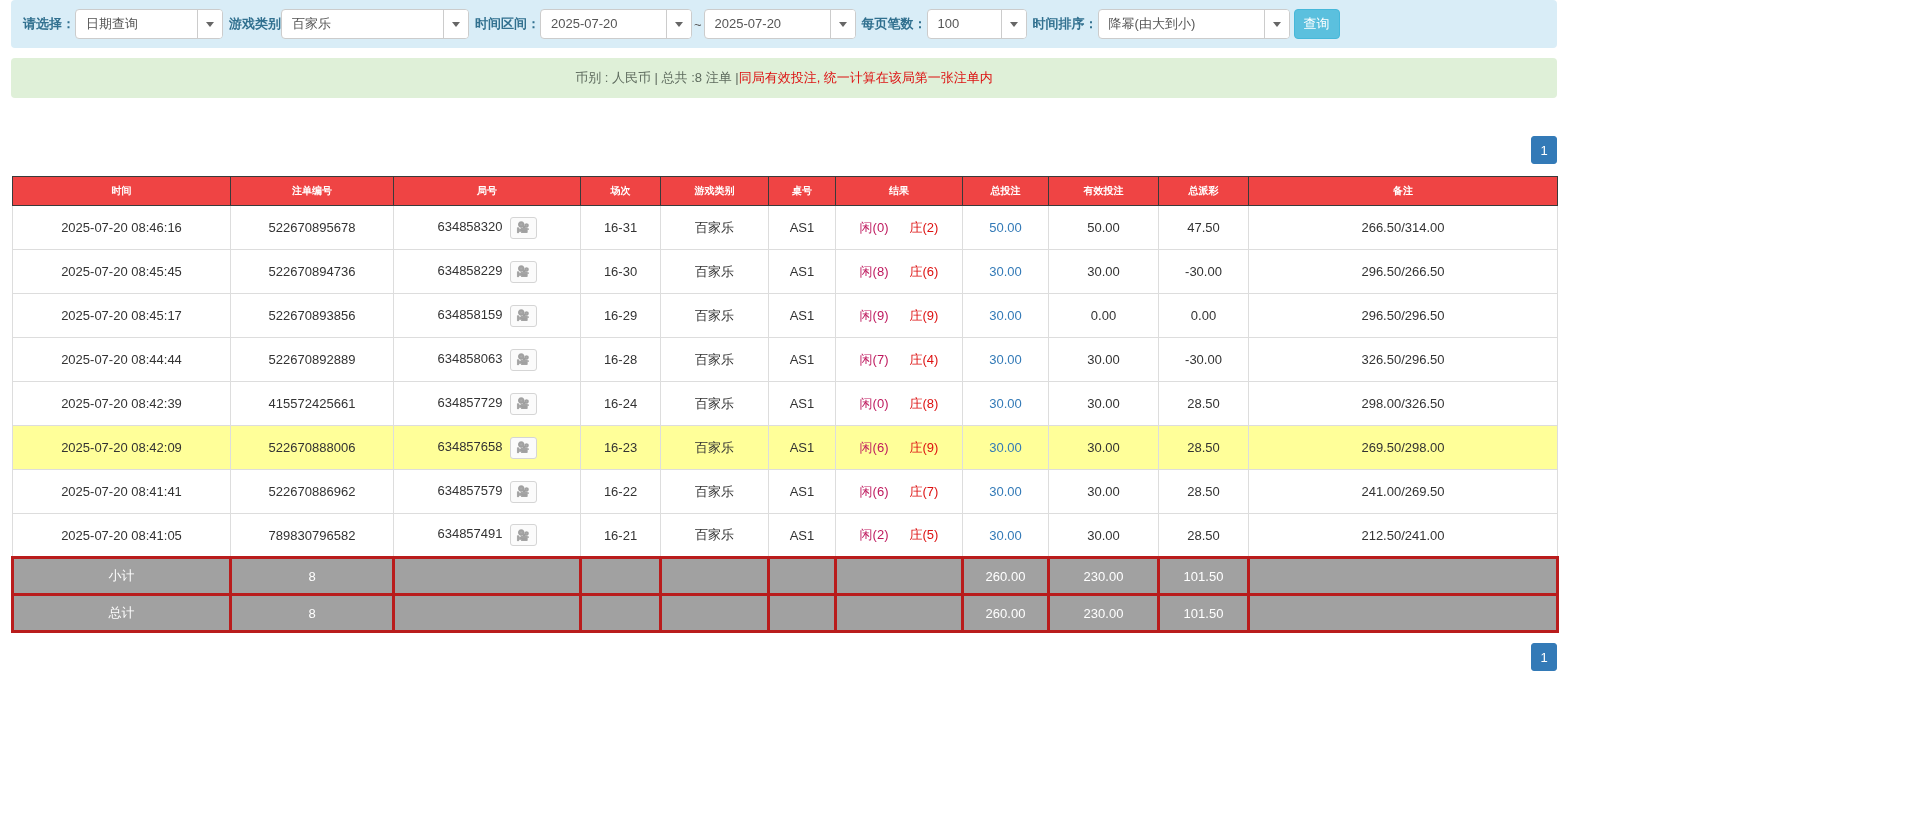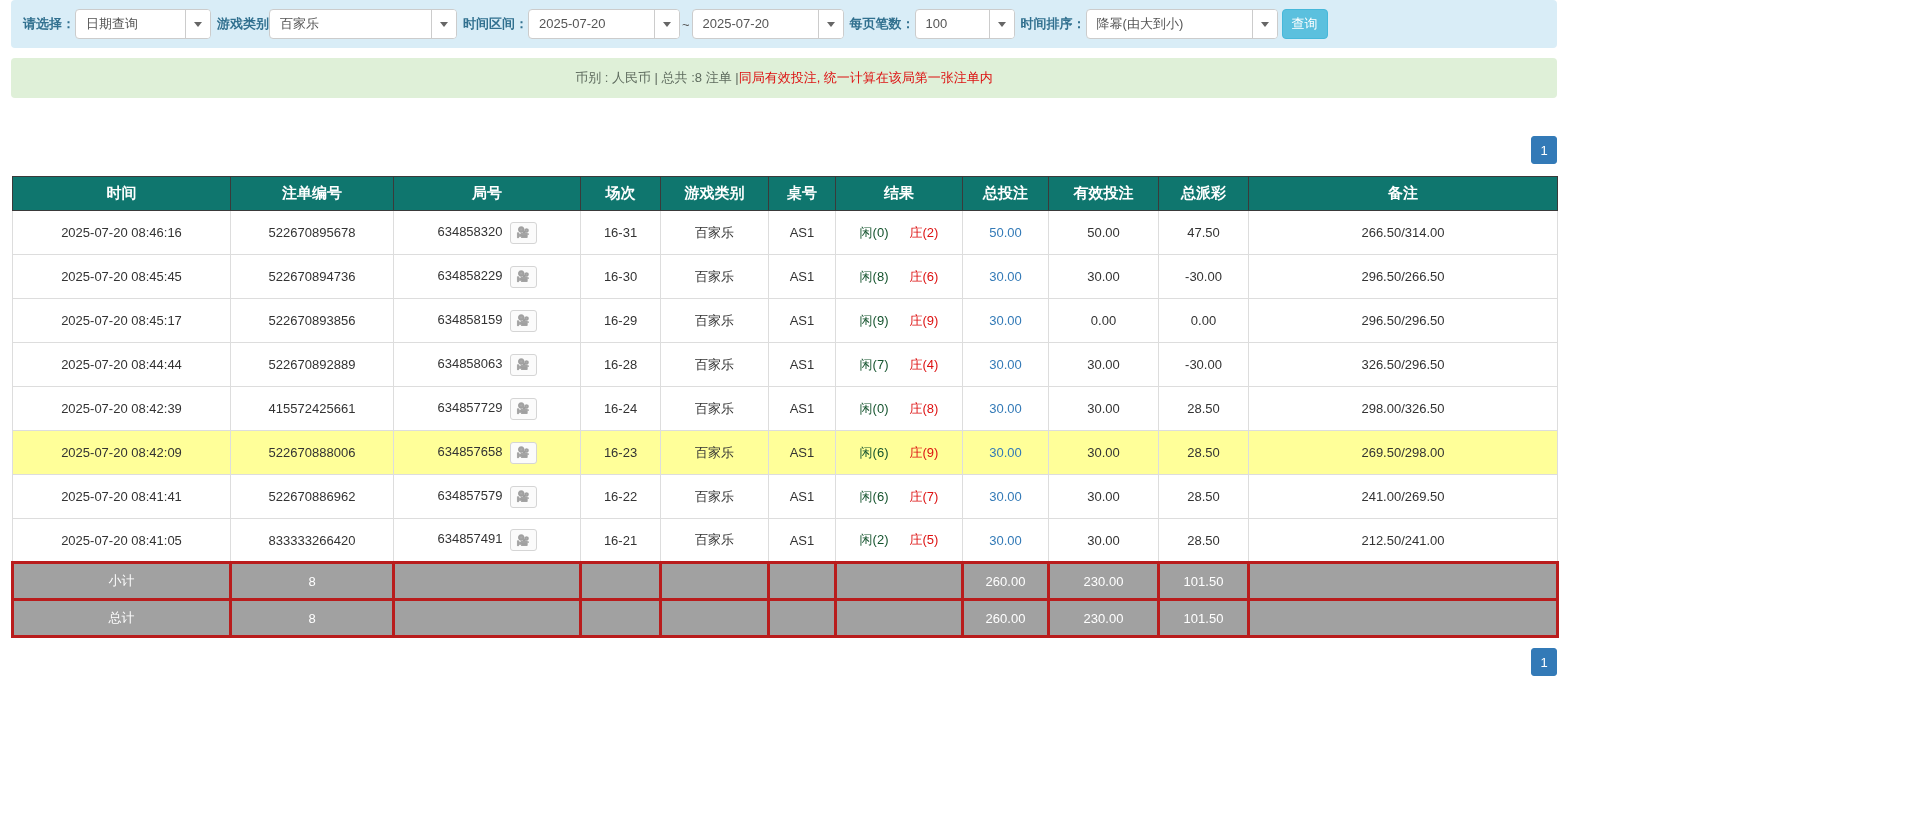--- a/index.html
+++ b/index.html
@@ -118,41 +118,41 @@
   }
 
   
   table.bets {
     width:100%;
     border-collapse:collapse;
     margin-top:12px;
     table-layout:fixed;
   }
   table.bets thead th {
-    background:#0f766e;
+    background:#ef4444;
     color:#fff;
-    font-size:15px;
+    font-size:10px;
     font-weight:bold;
     text-align:center;
     padding:7px 4px;
     border:1px solid #3a3a3a;
   }
   table.bets tbody td {
     border:1px solid #ddd;
     height:44px;
     padding:0 6px;
     text-align:center;
     font-size:13px;
     color:#333;
     background:#fff;
     overflow:hidden;
   }
   table.bets tbody tr.highlight td { background:#ffff99; }
   .bet-link { color:#337ab7; text-decoration:none; cursor:pointer; }
-  .player { color:#14532d; margin-right:21px; }
+  .player { color:#be185d; margin-right:21px; }
   .banker { color:#dd1111; }
   td.negative { color:#dd1111; }
   .video-btn {
     display:inline-flex;
     align-items:center;
     justify-content:center;
     width:27px;
     height:22px;
     border:1px solid #d5d5d5;
     border-radius:3px;
@@ -173,21 +173,21 @@
   }
 </style>
 </head>
 <body>
 
 <div class="container">
 
 
   <div class="filter-bar">
     <span class="filter-label">请选择：</span>
-    <div class="dropdown" style="width:136px">
+    <div class="dropdown" style="width:148px">
       <span class="value">日期查询</span>
       <span class="caret-box">
           <span class="caret"></span>
         </span>
     </div>
 
     <span class="filter-label">游戏类别</span>
     <div class="dropdown" style="width:188px">
       <span class="value">百家乐</span>
       <span class="caret-box">
@@ -396,21 +396,21 @@
     <td>
       <span class="player">闲(6)</span><span class="banker">庄(7)</span>
     </td>
     <td><a class="bet-link">30.00</a></td>
     <td>30.00</td>
     <td>28.50</td>
     <td>241.00/269.50</td>
   </tr>
         <tr>
     <td>2025-07-20 08:41:05</td>
-    <td>833333266420</td>
+    <td>789830796582</td>
     <td>
       <span>634857491</span><span class="video-btn">
               <span class="glyph">🎥</span>
             </span>
     </td>
     <td>16-21</td>
     <td>百家乐</td>
     <td>AS1</td>
     <td>
       <span class="player">闲(2)</span><span class="banker">庄(5)</span>

